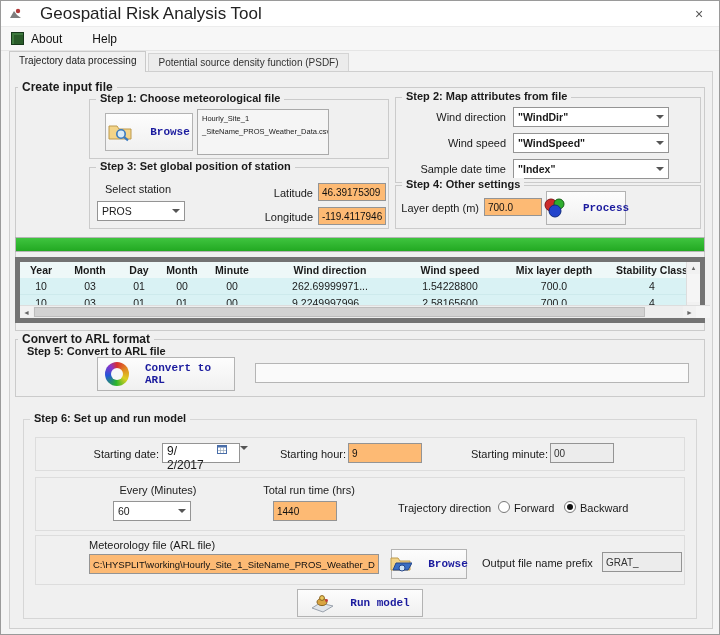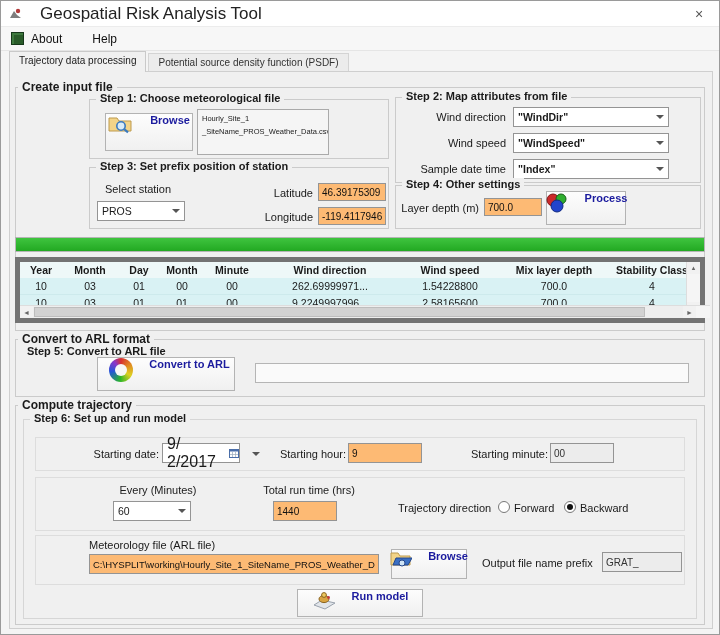--- a/index.html
+++ b/index.html
@@ -36,21 +36,21 @@
 
   
   .groupbox { position:absolute; border:1px solid #cbcbcb; }
   .legend { position:absolute; top:-8px; left:6px; background:#f0f0f0; padding:0 4px;
             font-weight:bold; white-space:nowrap; }
   .legend.big { font-size:12px; left:2px; }
   .panel { position:absolute; border:1px solid #ddd; }
 
   
   .btn { position:absolute; background:linear-gradient(#fdfdfd,#f0f0f0); border:1px solid #b3b3b3;
-         display:flex; align-items:flex-start; justify-content:center; gap:16px; }
+         display:flex; align-items:center; justify-content:center; gap:16px;font-family:Liberation Mono, monospace; }
   .btn .blabel { color:#1b1b9e; font-weight:bold; font-size:11px; }
   .field { position:absolute; background:#fdba74; border:1px solid #949494; font-family:"Liberation Sans",sans-serif;
            font-size:10px; padding:0 3px; color:#111; }
   input.field { outline:none; }
   .field.disabled { background:#ececec; color:#333; }
   .select { position:absolute; background:#fff; border:1px solid #949494; display:flex;
             align-items:center; padding:0 16px 0 4px; font-size:10.5px; }
   .select .val { overflow:hidden; white-space:nowrap; }
   .select .val.bold { font-weight:bold; }
   .dd-arrow { position:absolute; right:4px; top:50%; margin-top:-2px; width:0; height:0;
@@ -92,21 +92,21 @@
   
   .ico { flex:0 0 auto; }
   .ring-icon { width:24px; height:24px; border-radius:50%; position:relative;
     background:conic-gradient(#d83030 0deg,#e08a22 60deg,#ddd022 120deg,#2ab52a 185deg,#2356d8 260deg,#8a35c9 320deg,#d83030 360deg); }
   .ring-icon::after { content:""; position:absolute; inset:6px; background:#f7f7f7; border-radius:50%; }
 
   .filebox { position:absolute; border:1px solid #aaa; background:#f5f5f5; padding:3px 4px;
              font-size:7.5px; line-height:1.7; color:#222; overflow:hidden; }
 
   .datepicker { position:absolute; background:#fff; border:1px solid #949494; display:flex;
-                align-items:center; padding:0 4px; font-size:16px; gap:13px; }
+                padding:0 4px; font-size:12px; gap:13px; }
   .datepicker .dval { flex:1; }
 </style>
 </head>
 <body>
 
 <div id="window">
 
   <div class="titlebar">
     <svg class="ico" width="13" height="13" viewBox="0 0 13 13">
       <polygon points="1,11 5,4 8,8 12,11" fill="#7d7d7d"></polygon>
@@ -162,21 +162,21 @@
     <span class="val bold">"WindSpeed"</span>
     <span class="dd-arrow"></span>
   </div>
   <div class="lbl r" style="left:400px; top:162px; width:105px;">Sample date time</div>
   <div class="select" style="left:512px; top:158px; width:156px; height:20px;">
     <span class="val bold">"Index"</span>
     <span class="dd-arrow"></span>
   </div>
 
   <div class="groupbox" style="left:88px; top:166px; width:300px; height:62px;">
-    <span class="legend">Step 3: Set prefix position of station</span>
+    <span class="legend">Step 3: Set global position of station</span>
   </div>
   <div class="lbl" style="left:104px; top:182px;">Select station</div>
   <div class="select" style="left:96px; top:200px; width:88px; height:20px;">
     <span class="val">PROS</span>
     <span class="dd-arrow"></span>
   </div>
   <div class="lbl r" style="left:250px; top:186px; width:62px;">Latitude</div>
   <input class="field" style="left: 317px; top: 182px; width: 68px; height: 18px;" value="46.39175309">
   <div class="lbl r" style="left:250px; top:210px; width:62px;">Longitude</div>
   <input class="field" style="left: 317px; top: 206px; width: 68px; height: 18px;" value="-119.4117946">
@@ -248,23 +248,20 @@
   <div class="groupbox" style="left:14px; top:338px; width:690px; height:58px;">
     <span class="legend big">Convert to ARL format</span>
   </div>
   <div class="lbl" style="left:26px; top:344px; font-weight:bold;">Step 5: Convert to ARL file</div>
   <div class="btn" style="left:96px; top:356px; width:138px; height:34px;padding-left:7px;">
     <span class="ring-icon ico"></span>
     <span class="blabel">Convert to ARL</span>
   </div>
   <div class="progress-empty" style="left:254px; top:362px; width:434px; height:20px;"></div>
 
-  <div class="groupbox" style="left:14px; top:404px; width:690px; height:220px;">
-    <span class="legend big">Compute trajectory</span>
-  </div>
   <div class="groupbox" style="left:22px; top:418px; width:674px; height:200px; border-color:#d6d6d6;">
     <span class="legend">Step 6: Set up and run model</span>
   </div>
 
   <div class="panel" style="left:34px; top:436px; width:650px; height:34px;"></div>
   <div class="lbl r" style="left:78px; top:447px; width:80px;">Starting date:</div>
   <div class="datepicker" style="left:161px; top:442px; width:78px; height:20px;">
     <span class="dval">9/ 2/2017</span>
     <svg class="ico" width="10" height="10" viewBox="0 0 10 10">
       <rect x="0.5" y="1.5" width="9" height="8" fill="#fff" stroke="#4a6ea9"></rect>

